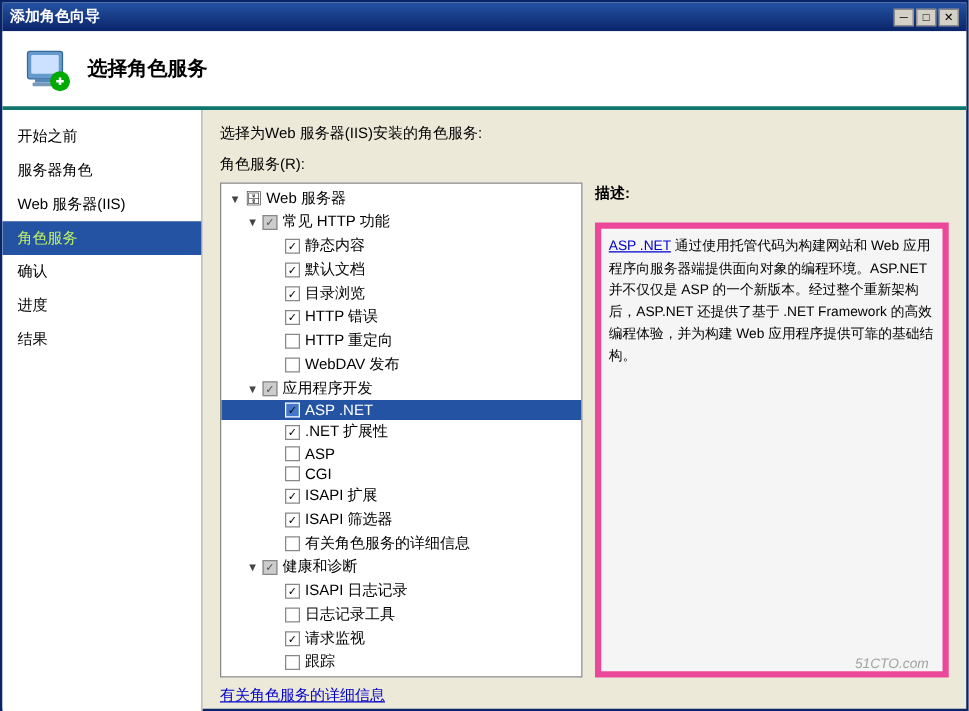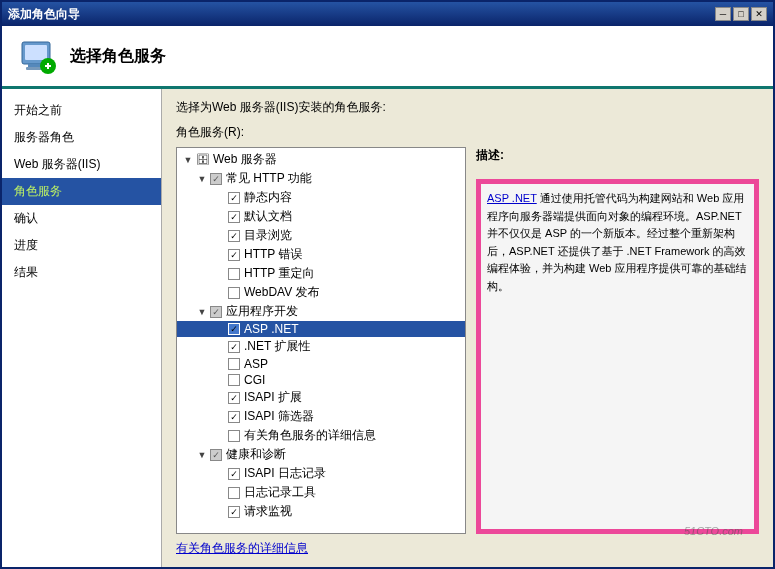--- a/index.html
+++ b/index.html
@@ -446,20 +446,26 @@
               <span>日志记录工具</span>
             </div>
 
             <div class="tree-item">
               <span class="indent" style="width:36px;"></span>
               <span class="expander" style="visibility:hidden;">▶</span>
               <span class="checkbox checked"></span>
               <span>请求监视</span>
             </div>
 
+            <div class="tree-item">
+              <span class="indent" style="width:36px;"></span>
+              <span class="expander" style="visibility:hidden;">▶</span>
+              <span class="checkbox"></span>
+              <span>跟踪</span>
+            </div>
           </div>
 
           <div class="desc-panel">
             <div class="desc-title">描述:</div>
             <div class="desc-panel-inner">
               <span class="highlight-link">ASP .NET</span><span> 通过使用托管代码为构建网站和 Web 应用程序向服务器端提供面向对象的编程环境。ASP.NET 并不仅仅是 ASP 的一个新版本。经过整个重新架构后，ASP.NET 还提供了基于 .NET Framework 的高效编程体验，并为构建 Web 应用程序提供可靠的基础结构。</span>
             </div>
           </div>
         </div>
 

